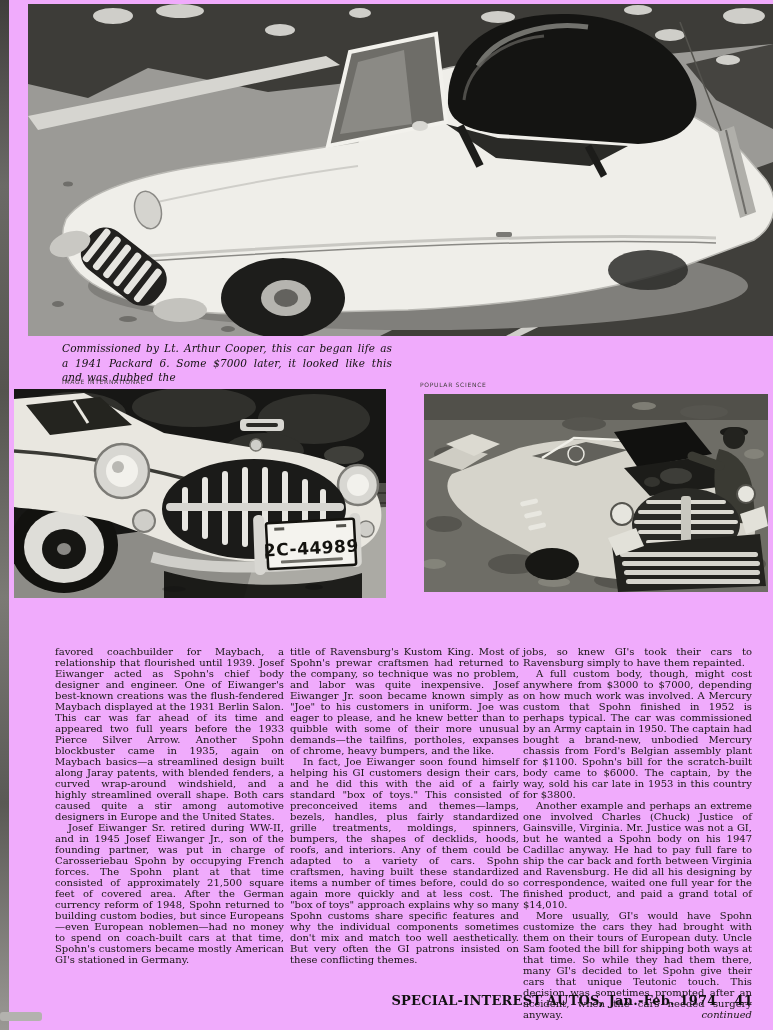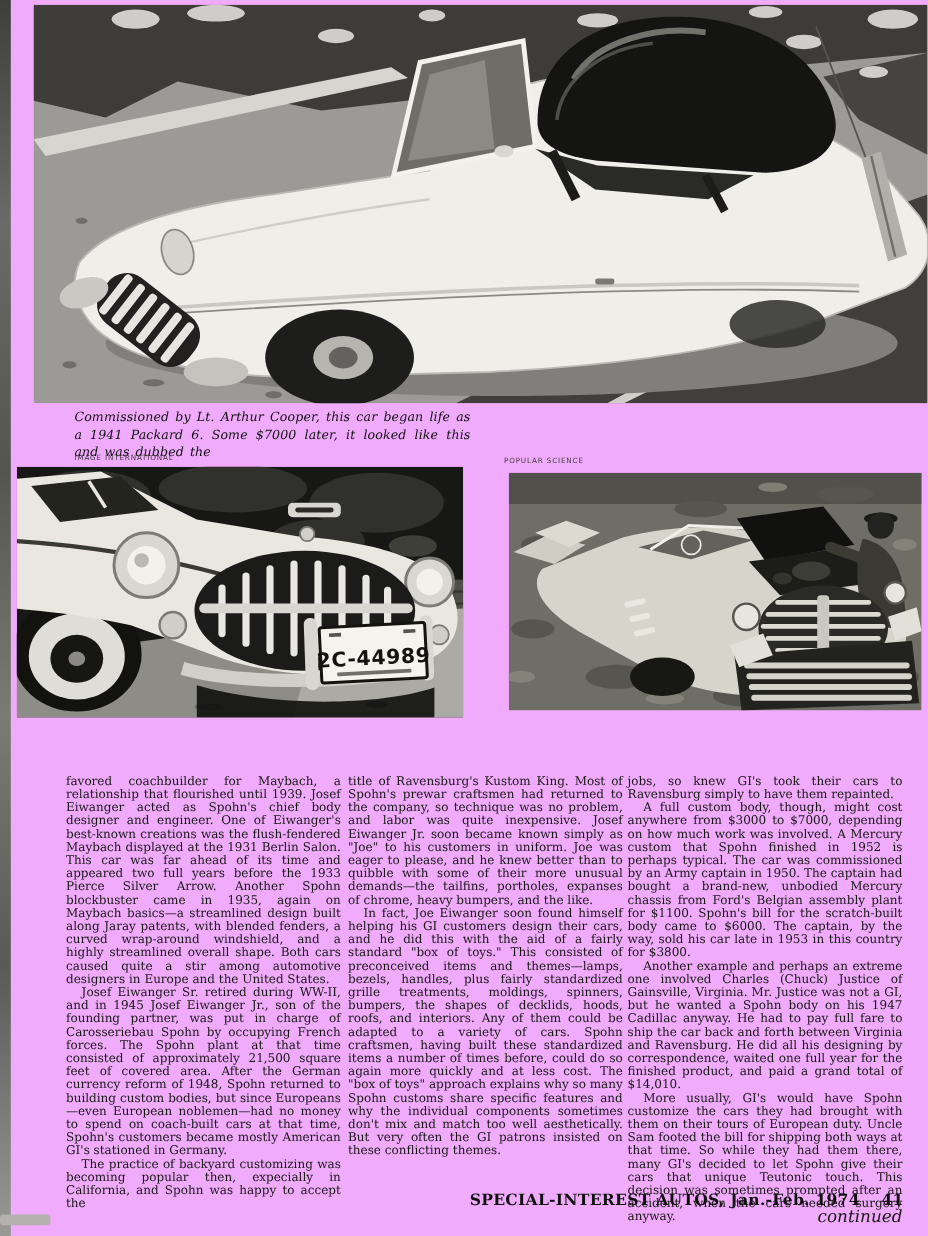--- a/index.html
+++ b/index.html
@@ -30,21 +30,21 @@
   }
   .credit-left  { left: 62px;  top: 378px; }
   .credit-right { left: 420px; top: 381px; }
   .col {
     position: absolute; top: 646px; width: 229px; font-size: 10px; line-height: 11px;
     text-align: justify; color: #171613; letter-spacing: 0px;
   }
   .col-1 { left: 55px; } .col-2 { left: 290px; } .col-3 { left: 523px; }
   .col p { text-indent: 13px; }
   .col p.noindent { text-indent: 0; }
-  .continued { display: block; text-align: right; font-style: italic; margin-top: -11px; font-size: 14px; }
+  .continued { display: block; text-align: right; font-style: italic; margin-top: -11px; font-size: 10px; }
   .footer {
     position: absolute; top: 993px; left: 0; width: 753px; text-align: right;
     font-weight: bold; font-size: 13px; letter-spacing: 0.2px; color: #111;
   }
   .footer .pagenum { margin-left: 18px; }
 </style>
 </head>
 <body>
 
 <div class="page">
@@ -299,21 +299,20 @@
       <circle cx="322" cy="100" r="9" fill="#e6e5de" stroke="#55544e" stroke-width="2"></circle>
 
       <ellipse cx="128" cy="170" rx="27" ry="16" fill="#171714"></ellipse>
     </svg>
   </figure>
 
 
   <div class="col col-1">
     <p class="noindent">favored coachbuilder for Maybach, a relationship that flourished until 1939. Josef Eiwanger acted as Spohn's chief body designer and engineer. One of Eiwanger's best-known creations was the flush-fendered Maybach displayed at the 1931 Berlin Salon. This car was far ahead of its time and appeared two full years before the 1933 Pierce Silver Arrow. Another Spohn blockbuster came in 1935, again on Maybach basics—a streamlined design built along Jaray patents, with blended fenders, a curved wrap-around windshield, and a highly streamlined overall shape. Both cars caused quite a stir among automotive designers in Europe and the United States.</p>
     <p>Josef Eiwanger Sr. retired during WW-II, and in 1945 Josef Eiwanger Jr., son of the founding partner, was put in charge of Carosseriebau Spohn by occupying French forces. The Spohn plant at that time consisted of approximately 21,500 square feet of covered area. After the German currency reform of 1948, Spohn returned to building custom bodies, but since Europeans—even European noblemen—had no money to spend on coach-built cars at that time, Spohn's customers became mostly American GI's stationed in Germany.</p>
-    <p>The practice of backyard customizing was becoming popular then, expecially in California, and Spohn was happy to accept the</p>
   </div>
   <div class="col col-2">
     <p class="noindent">title of Ravensburg's Kustom King. Most of Spohn's prewar craftsmen had returned to the company, so technique was no problem, and labor was quite inexpensive. Josef Eiwanger Jr. soon became known simply as "Joe" to his customers in uniform. Joe was eager to please, and he knew better than to quibble with some of their more unusual demands—the tailfins, portholes, expanses of chrome, heavy bumpers, and the like.</p>
     <p>In fact, Joe Eiwanger soon found himself helping his GI customers design their cars, and he did this with the aid of a fairly standard "box of toys." This consisted of preconceived items and themes—lamps, bezels, handles, plus fairly standardized grille treatments, moldings, spinners, bumpers, the shapes of decklids, hoods, roofs, and interiors. Any of them could be adapted to a variety of cars. Spohn craftsmen, having built these standardized items a number of times before, could do so again more quickly and at less cost. The "box of toys" approach explains why so many Spohn customs share specific features and why the individual components sometimes don't mix and match too well aesthetically. But very often the GI patrons insisted on these conflicting themes.</p>
   </div>
   <div class="col col-3">
     <p class="noindent">jobs, so knew GI's took their cars to Ravensburg simply to have them repainted.</p>
     <p>A full custom body, though, might cost anywhere from $3000 to $7000, depending on how much work was involved. A Mercury custom that Spohn finished in 1952 is perhaps typical. The car was commissioned by an Army captain in 1950. The captain had bought a brand-new, unbodied Mercury chassis from Ford's Belgian assembly plant for $1100. Spohn's bill for the scratch-built body came to $6000. The captain, by the way, sold his car late in 1953 in this country for $3800.</p>
     <p>Another example and perhaps an extreme one involved Charles (Chuck) Justice of Gainsville, Virginia. Mr. Justice was not a GI, but he wanted a Spohn body on his 1947 Cadillac anyway. He had to pay full fare to ship the car back and forth between Virginia and Ravensburg. He did all his designing by correspondence, waited one full year for the finished product, and paid a grand total of $14,010.</p>
     <p>More usually, GI's would have Spohn customize the cars they had brought with them on their tours of European duty. Uncle Sam footed the bill for shipping both ways at that time. So while they had them there, many GI's decided to let Spohn give their cars that unique Teutonic touch. This decision was sometimes prompted after an accident, when the cars needed surgery anyway.</p>

